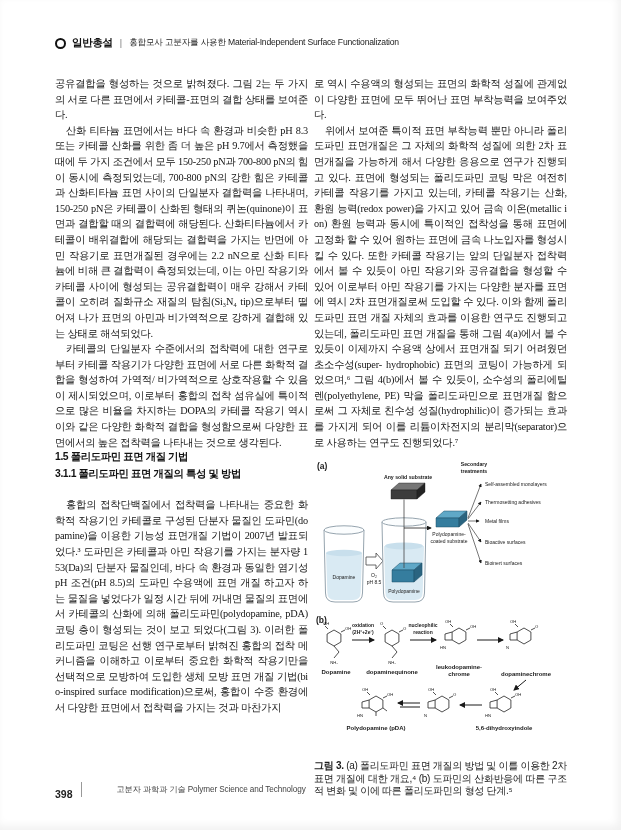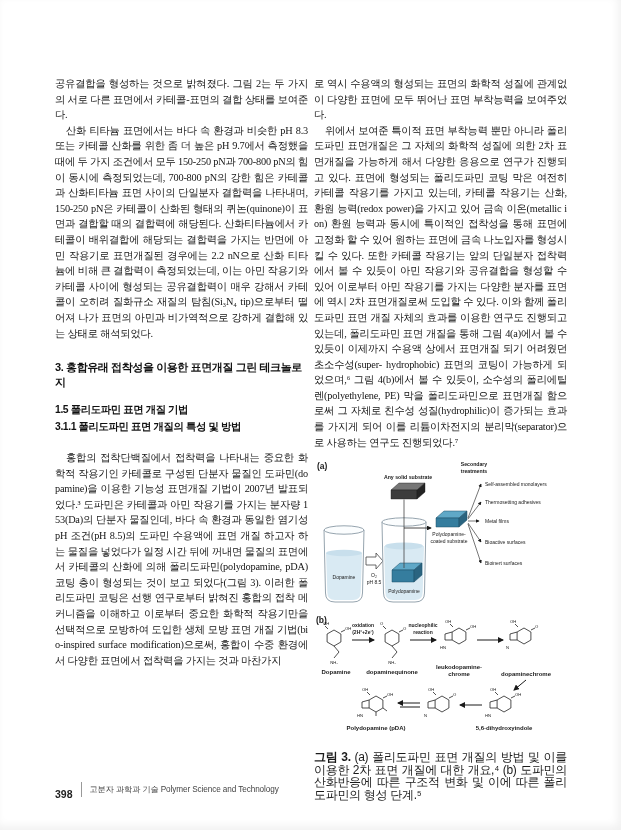--- a/index.html
+++ b/index.html
@@ -16,42 +16,48 @@
   .cols{position:absolute;left:55px;top:76px;width:518px;display:flex;gap:6px;}
   .col{width:253px;}
   p.body{font-family:"Liberation Serif",serif;font-size:10.3px;line-height:15.6px;
          color:#141414;text-align:justify;word-break:break-all;margin:0;letter-spacing:-0.2px;}
   p.indent{text-indent:11px;}
   h2.sec{font-size:11px;font-weight:bold;color:#111;margin:19px 0 13px 0;letter-spacing:-0.4px;}
   h3.sub{font-size:10.4px;font-weight:bold;color:#111;margin:0 0 3px 0;letter-spacing:-0.4px;}
   h4.subsub{font-size:10.4px;font-weight:bold;color:#111;margin:0 0 16px 0;letter-spacing:-0.4px;}
   
   figure{margin:6px 0 0 0;padding:0;}
-  figcaption{font-size:12px;line-height:12.5px;color:#1a1a1a;text-align:justify;
-             word-break:break-all;letter-spacing:-0.3px;margin-top:9px;}
+  figcaption{font-size:10px;line-height:12.5px;color:#1a1a1a;text-align:justify;
+             word-break:break-all;letter-spacing:-0.3px;margin-top:18px;}
   figcaption b{font-weight:bold;}
   svg text{font-family:"Liberation Sans",sans-serif;fill:#1a1a1a;}
   
   .ftr{position:absolute;left:55px;top:778px;display:flex;align-items:center;gap:8px;}
   .ftr-num{font-size:10.5px;font-weight:bold;color:#222;margin-top:10px;}
   .ftr-bar{width:1px;height:15px;background:#999;}
-  .ftr-journal{font-size:8.2px;color:#444;letter-spacing:-0.1px;}
+  .ftr-journal{font-size:8.2px;color:#444;letter-spacing:-0.1px;margin-left:27px;}
 </style>
 </head>
 <body>
 
 <div class="page">
 
+  <div class="hdr">
+    <span class="ring"></span>
+    <span class="hdr-cat">일반총설</span>
+    <span class="hdr-sep">|</span>
+    <span class="hdr-title">홍합모사 고분자를 사용한 Material-Independent Surface Functionalization</span>
+  </div>
 
   <div class="cols">
 
     <section class="col">
       <p class="body">공유결합을 형성하는 것으로 밝혀졌다. 그림 2는 두 가지의 서로 다른 표면에서 카테콜-표면의 결합 상태를 보여준다.</p>
       <p class="body indent">산화 티타늄 표면에서는 바다 속 환경과 비슷한 pH 8.3 또는 카테콜 산화를 위한 좀 더 높은 pH 9.7에서 측정했을 때에 두 가지 조건에서 모두 150-250 pN과 700-800 pN의 힘이 동시에 측정되었는데, 700-800 pN의 강한 힘은 카테콜과 산화티타늄 표면 사이의 단일분자 결합력을 나타내며, 150-250 pN은 카테콜이 산화된 형태의 퀴논(quinone)이 표면과 결합할 때의 결합력에 해당된다. 산화티타늄에서 카테콜이 배위결합에 해당되는 결합력을 가지는 반면에 아민 작용기로 표면개질된 경우에는 2.2 nN으로 산화 티타늄에 비해 큰 결합력이 측정되었는데, 이는 아민 작용기와 카테콜 사이에 형성되는 공유결합력이 매우 강해서 카테콜이 오히려 질화규소 재질의 탐침(Si₃N₄ tip)으로부터 떨어져 나가 표면의 아민과 비가역적으로 강하게 결합해 있는 상태로 해석되었다.</p>
-      <h2 class="sec">3. 홍합유래 접착성을 이용한 표면개질 그린 테크놀로지</h2>
+      <p class="body indent">카테콜의 단일분자 수준에서의 접착력에 대한 연구로부터 카테콜 작용기가 다양한 표면에 서로 다른 화학적 결합을 형성하여 가역적/ 비가역적으로 상호작용할 수 있음이 제시되었으며, 이로부터 홍합의 접착 섬유실에 특이적으로 많은 비율을 차지하는 DOPA의 카테콜 작용기 역시 이와 같은 다양한 화학적 결합을 형성함으로써 다양한 표면에서의 높은 접착력을 나타내는 것으로 생각된다.</p>
       <h3 class="sub">1.5 폴리도파민 표면 개질 기법</h3>
       <h4 class="subsub">3.1.1 폴리도파민 표면 개질의 특성 및 방법</h4>
       <p class="body indent">홍합의 접착단백질에서 접착력을 나타내는 중요한 화학적 작용기인 카테콜로 구성된 단분자 물질인 도파민(dopamine)을 이용한 기능성 표면개질 기법이 2007년 발표되었다.³ 도파민은 카테콜과 아민 작용기를 가지는 분자량 153(Da)의 단분자 물질인데, 바다 속 환경과 동일한 염기성 pH 조건(pH 8.5)의 도파민 수용액에 표면 개질 하고자 하는 물질을 넣었다가 일정 시간 뒤에 꺼내면 물질의 표면에서 카테콜의 산화에 의해 폴리도파민(polydopamine, pDA) 코팅 층이 형성되는 것이 보고 되었다(그림 3). 이러한 폴리도파민 코팅은 선행 연구로부터 밝혀진 홍합의 접착 메커니즘을 이해하고 이로부터 중요한 화학적 작용기만을 선택적으로 모방하여 도입한 생체 모방 표면 개질 기법(bio-inspired surface modification)으로써, 홍합이 수중 환경에서 다양한 표면에서 접착력을 가지는 것과 마찬가지</p>
     </section>
 
     <section class="col">
       <p class="body">로 역시 수용액의 형성되는 표면의 화학적 성질에 관계없이 다양한 표면에 모두 뛰어난 표면 부착능력을 보여주었다.</p>
       <p class="body indent">위에서 보여준 특이적 표면 부착능력 뿐만 아니라 폴리도파민 표면개질은 그 자체의 화학적 성질에 의한 2차 표면개질을 가능하게 해서 다양한 응용으로 연구가 진행되고 있다. 표면에 형성되는 폴리도파민 코팅 막은 여전히 카테콜 작용기를 가지고 있는데, 카테콜 작용기는 산화, 환원 능력(redox power)을 가지고 있어 금속 이온(metallic ion) 환원 능력과 동시에 특이적인 접착성을 통해 표면에 고정화 할 수 있어 원하는 표면에 금속 나노입자를 형성시킬 수 있다. 또한 카테콜 작용기는 앞의 단일분자 접착력에서 볼 수 있듯이 아민 작용기와 공유결합을 형성할 수 있어 이로부터 아민 작용기를 가지는 다양한 분자를 표면에 역시 2차 표면개질로써 도입할 수 있다. 이와 함께 폴리도파민 표면 개질 자체의 효과를 이용한 연구도 진행되고 있는데, 폴리도파민 표면 개질을 통해 그림 4(a)에서 볼 수 있듯이 이제까지 수용액 상에서 표면개질 되기 어려웠던 초소수성(super- hydrophobic) 표면의 코팅이 가능하게 되었으며,⁶ 그림 4(b)에서 볼 수 있듯이, 소수성의 폴리에틸렌(polyethylene, PE) 막을 폴리도파민으로 표면개질 함으로써 그 자체로 친수성 성질(hydrophilic)이 증가되는 효과를 가지게 되어 이를 리튬이차전지의 분리막(separator)으로 사용하는 연구도 진행되었다.⁷</p>
 
       <figure>

